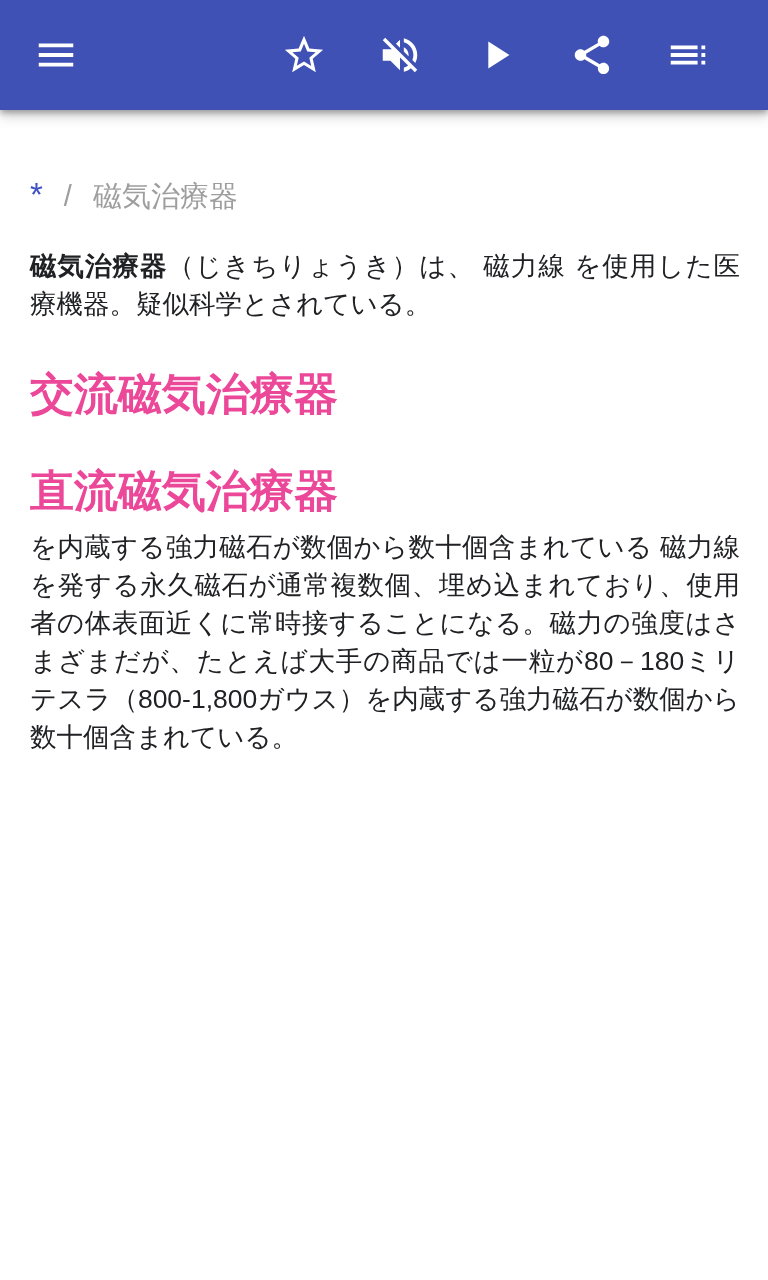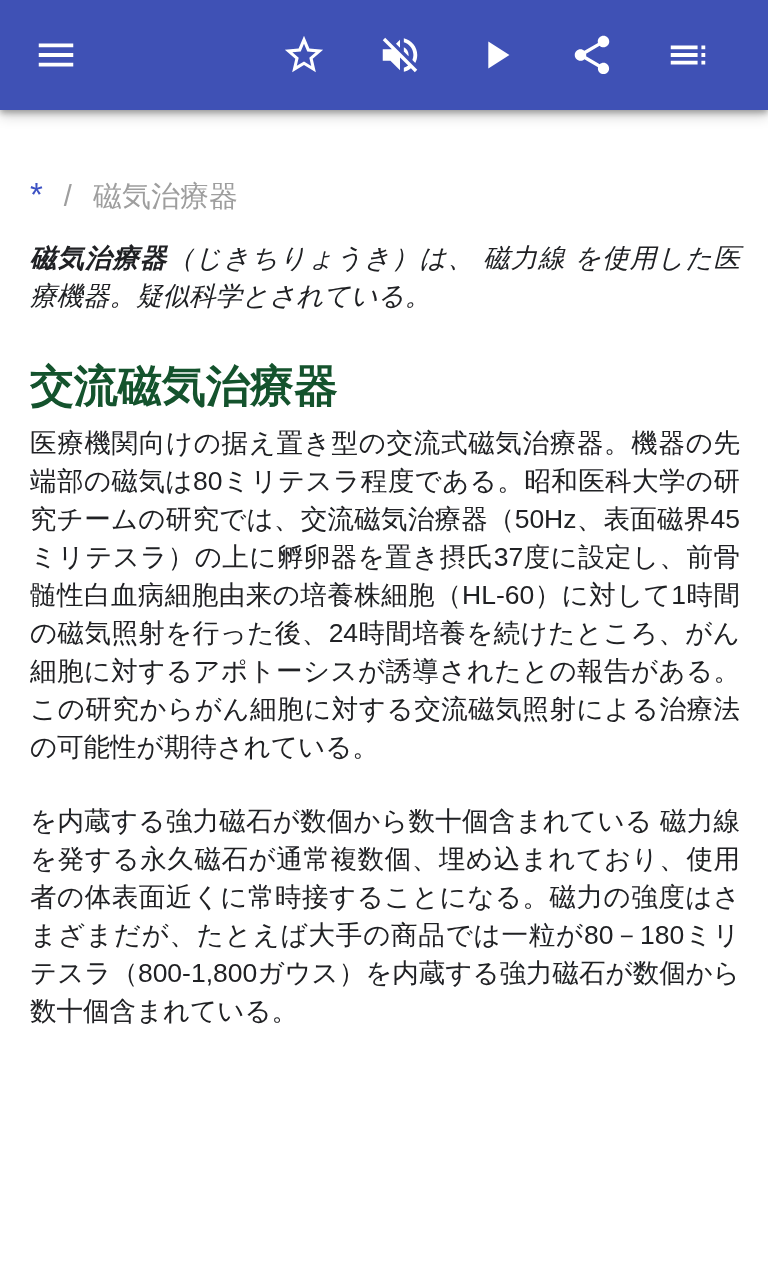--- a/index.html
+++ b/index.html
@@ -40,34 +40,34 @@
     align-items:baseline;
     font-size:29px;
     color:#9e9e9e;
   }
   .breadcrumb .home{
     color:#3D52C4;
     font-size:33px;
     font-weight:400;
   }
   .breadcrumb .sep{margin:0 21px;}
-  .lead{margin-top:22px;font-style:italic;}
+  .lead{margin-top:30px;}
   p{
     font-size:26.5px;
     line-height:38px;
     margin:0 0 36px 0;
     text-align:justify;
     letter-spacing:0;
   }
   p b{font-weight:700;}
   h2{
     font-size:44px;
     line-height:1.15;
     font-weight:700;
-    color:#14532d;
+    color:#ec4899;
     margin:46px 0 12px 0;
   }
   .term-link{color:inherit;text-decoration:none;cursor:pointer;}
 </style>
 </head>
 <body>
 
 <header class="appbar">
   <button class="icon-btn" aria-label="menu">
     <svg viewBox="0 0 24 24">
@@ -108,20 +108,20 @@
     <span class="home">*</span>
     <span class="sep">/</span>
     <span class="title">磁気治療器</span>
   </nav>
 
   <p class="lead">
     <b>磁気治療器</b><span>（じきちりょうき）は、 </span><span class="term-link">磁力線</span><span> を使用した医療機器。疑似科学とされている。</span>
   </p>
 
   <h2>交流磁気治療器</h2>
-  <p>医療機関向けの据え置き型の交流式磁気治療器。機器の先端部の磁気は80ミリテスラ程度である。昭和医科大学の研究チームの研究では、交流磁気治療器（50Hz、表面磁界45ミリテスラ）の上に孵卵器を置き摂氏37度に設定し、前骨髄性白血病細胞由来の培養株細胞（HL-60）に対して1時間の磁気照射を行った後、24時間培養を続けたところ、がん細胞に対するアポトーシスが誘導されたとの報告がある。この研究からがん細胞に対する交流磁気照射による治療法の可能性が期待されている。</p>
 
+  <h2>直流磁気治療器</h2>
 
   <p>
     <span>を内蔵する強力磁石が数個から数十個含まれている </span><span class="term-link">磁力線</span><span> を発する永久磁石が通常複数個、埋め込まれており、使用者の体表面近くに常時接することになる。磁力の強度はさまざまだが、たとえば大手の商品では一粒が80－180ミリテスラ（800-1,800ガウス）を内蔵する強力磁石が数個から数十個含まれている。</span>
   </p>
 
 </main>
 
 </body></html>

